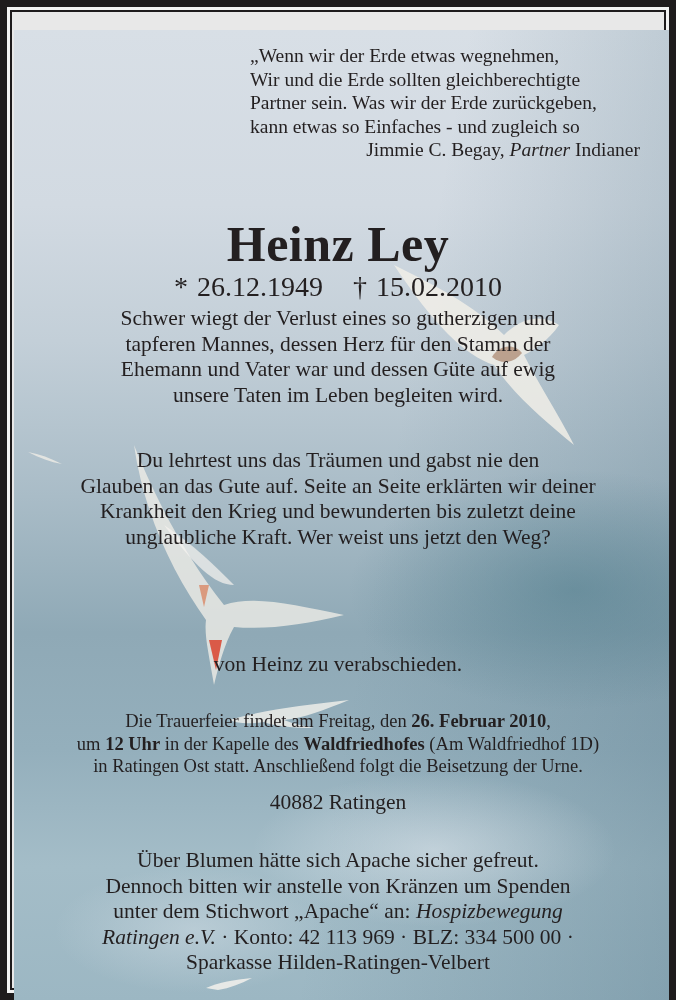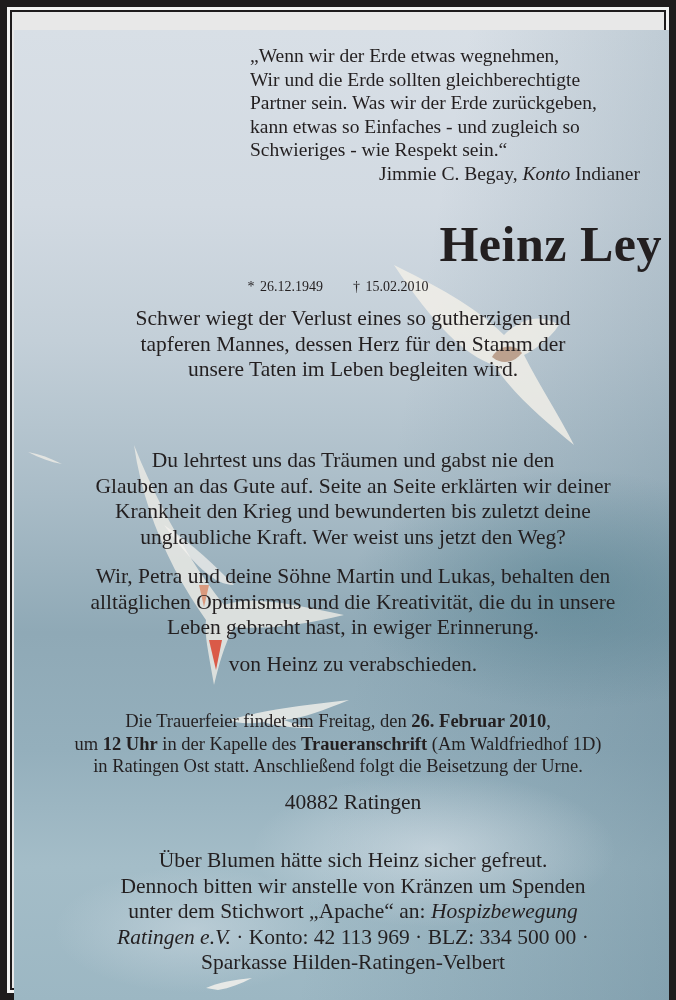--- a/index.html
+++ b/index.html
@@ -36,25 +36,25 @@
     }
     
     .gull { position: absolute; pointer-events: none; }
     .text-block { position: absolute; left: 0; width: 648px; text-align: center; }
     .quote {
       position: absolute; left: 236px; top: 14px; width: 410px;
       font-size: 19.5px; line-height: 23.5px; text-align: left;
     }
     .quote .attrib { display: block; text-align: right; padding-right: 20px; }
     .name {
-      top: 184px; font-size: 50px; font-weight: bold; line-height: 60px; letter-spacing: 0.5px; text-align: right;
+      top: 184px; font-size: 50px; font-weight: bold; line-height: 60px; letter-spacing: 0.5px;
     }
-    .dates { top: 244px; font-size: 14px; line-height: 26px; word-spacing: 2px; }
+    .dates { top: 244px; font-size: 28px; line-height: 26px; word-spacing: 2px; }
     .dates .gap { display: inline-block; width: 30px; }
-    .para { font-size: 21.5px; line-height: 25.5px; padding-left: 15px; }
+    .para { font-size: 21.5px; line-height: 25.5px; }
     .small { font-size: 18.5px; line-height: 22.5px; text-align: center; }
     b { font-weight: bold; }
     i { font-style: italic; }
   </style>
 </head>
 <body>
 
 <div class="outer-white"></div>
 <div class="inner-black"></div>
 <div class="inner-white-line"></div>
@@ -79,63 +79,58 @@
   </svg>
   <svg class="gull" style="left:190px;top:946px" width="50" height="16" viewBox="0 0 50 16">
     <path d="M2 12 C15 6,30 4,48 2 C36 8,26 12,14 14 Z" fill="#f3f1ec" opacity="0.85"></path>
   </svg>
 
   <div class="quote">
     <div>„Wenn wir der Erde etwas wegnehmen,</div>
     <div>Wir und die Erde sollten gleichberechtigte</div>
     <div>Partner sein. Was wir der Erde zurückgeben,</div>
     <div>kann etwas so Einfaches - und zugleich so</div>
-    <div>Schwieriges - wie Respekt sein.“</div>
-    <span class="attrib"><span>Jimmie C. Begay,</span> <i>Konto</i> <span>Indianer</span></span>
+    <span class="attrib"><span>Jimmie C. Begay,</span> <i>Partner</i> <span>Indianer</span></span>
   </div>
 
   <div class="text-block name">Heinz Ley</div>
 
   <div class="text-block dates">
     <span>* 26.12.1949</span><span class="gap"></span><span>† 15.02.2010</span>
   </div>
 
   <div class="text-block para" style="top:276px">
     <div>Schwer wiegt der Verlust eines so gutherzigen und</div>
     <div>tapferen Mannes, dessen Herz für den Stamm der</div>
+    <div>Ehemann und Vater war und dessen Güte auf ewig</div>
     <div>unsere Taten im Leben begleiten wird.</div>
   </div>
 
   <div class="text-block para" style="top:418px">
     <div>Du lehrtest uns das Träumen und gabst nie den</div>
     <div>Glauben an das Gute auf. Seite an Seite erklärten wir deiner</div>
     <div>Krankheit den Krieg und bewunderten bis zuletzt deine</div>
     <div>unglaubliche Kraft. Wer weist uns jetzt den Weg?</div>
   </div>
 
-  <div class="text-block para" style="top:534px">
-    <div>Wir, Petra und deine Söhne Martin und Lukas, behalten den</div>
-    <div>alltäglichen Optimismus und die Kreativität, die du in unsere</div>
-    <div>Leben gebracht hast, in ewiger Erinnerung.</div>
-  </div>
 
   <div class="text-block para" style="top:622px">
     <div>von Heinz zu verabschieden.</div>
   </div>
 
   <div class="text-block small" style="top:680px">
     <div><span>Die Trauerfeier findet am Freitag, den </span><b>26. Februar 2010</b><span>,</span></div>
-    <div><span>um </span><b>12 Uhr</b><span> in der Kapelle des </span><b>Traueranschrift</b><span> (Am Waldfriedhof 1D)</span></div>
+    <div><span>um </span><b>12 Uhr</b><span> in der Kapelle des </span><b>Waldfriedhofes</b><span> (Am Waldfriedhof 1D)</span></div>
     <div>in Ratingen Ost statt. Anschließend folgt die Beisetzung der Urne.</div>
   </div>
 
   <div class="text-block para" style="top:760px">
     <div>40882 Ratingen</div>
   </div>
 
   <div class="text-block para" style="top:818px">
-    <div>Über Blumen hätte sich Heinz sicher gefreut.</div>
+    <div>Über Blumen hätte sich Apache sicher gefreut.</div>
     <div>Dennoch bitten wir anstelle von Kränzen um Spenden</div>
     <div><span>unter dem Stichwort „Apache“ an: </span><i>Hospizbewegung</i></div>
     <div><i>Ratingen e.V.</i><span> · Konto: 42 113 969 · BLZ: 334 500 00 ·</span></div>
     <div>Sparkasse Hilden-Ratingen-Velbert</div>
   </div>
 </div>
 
 </body></html>

